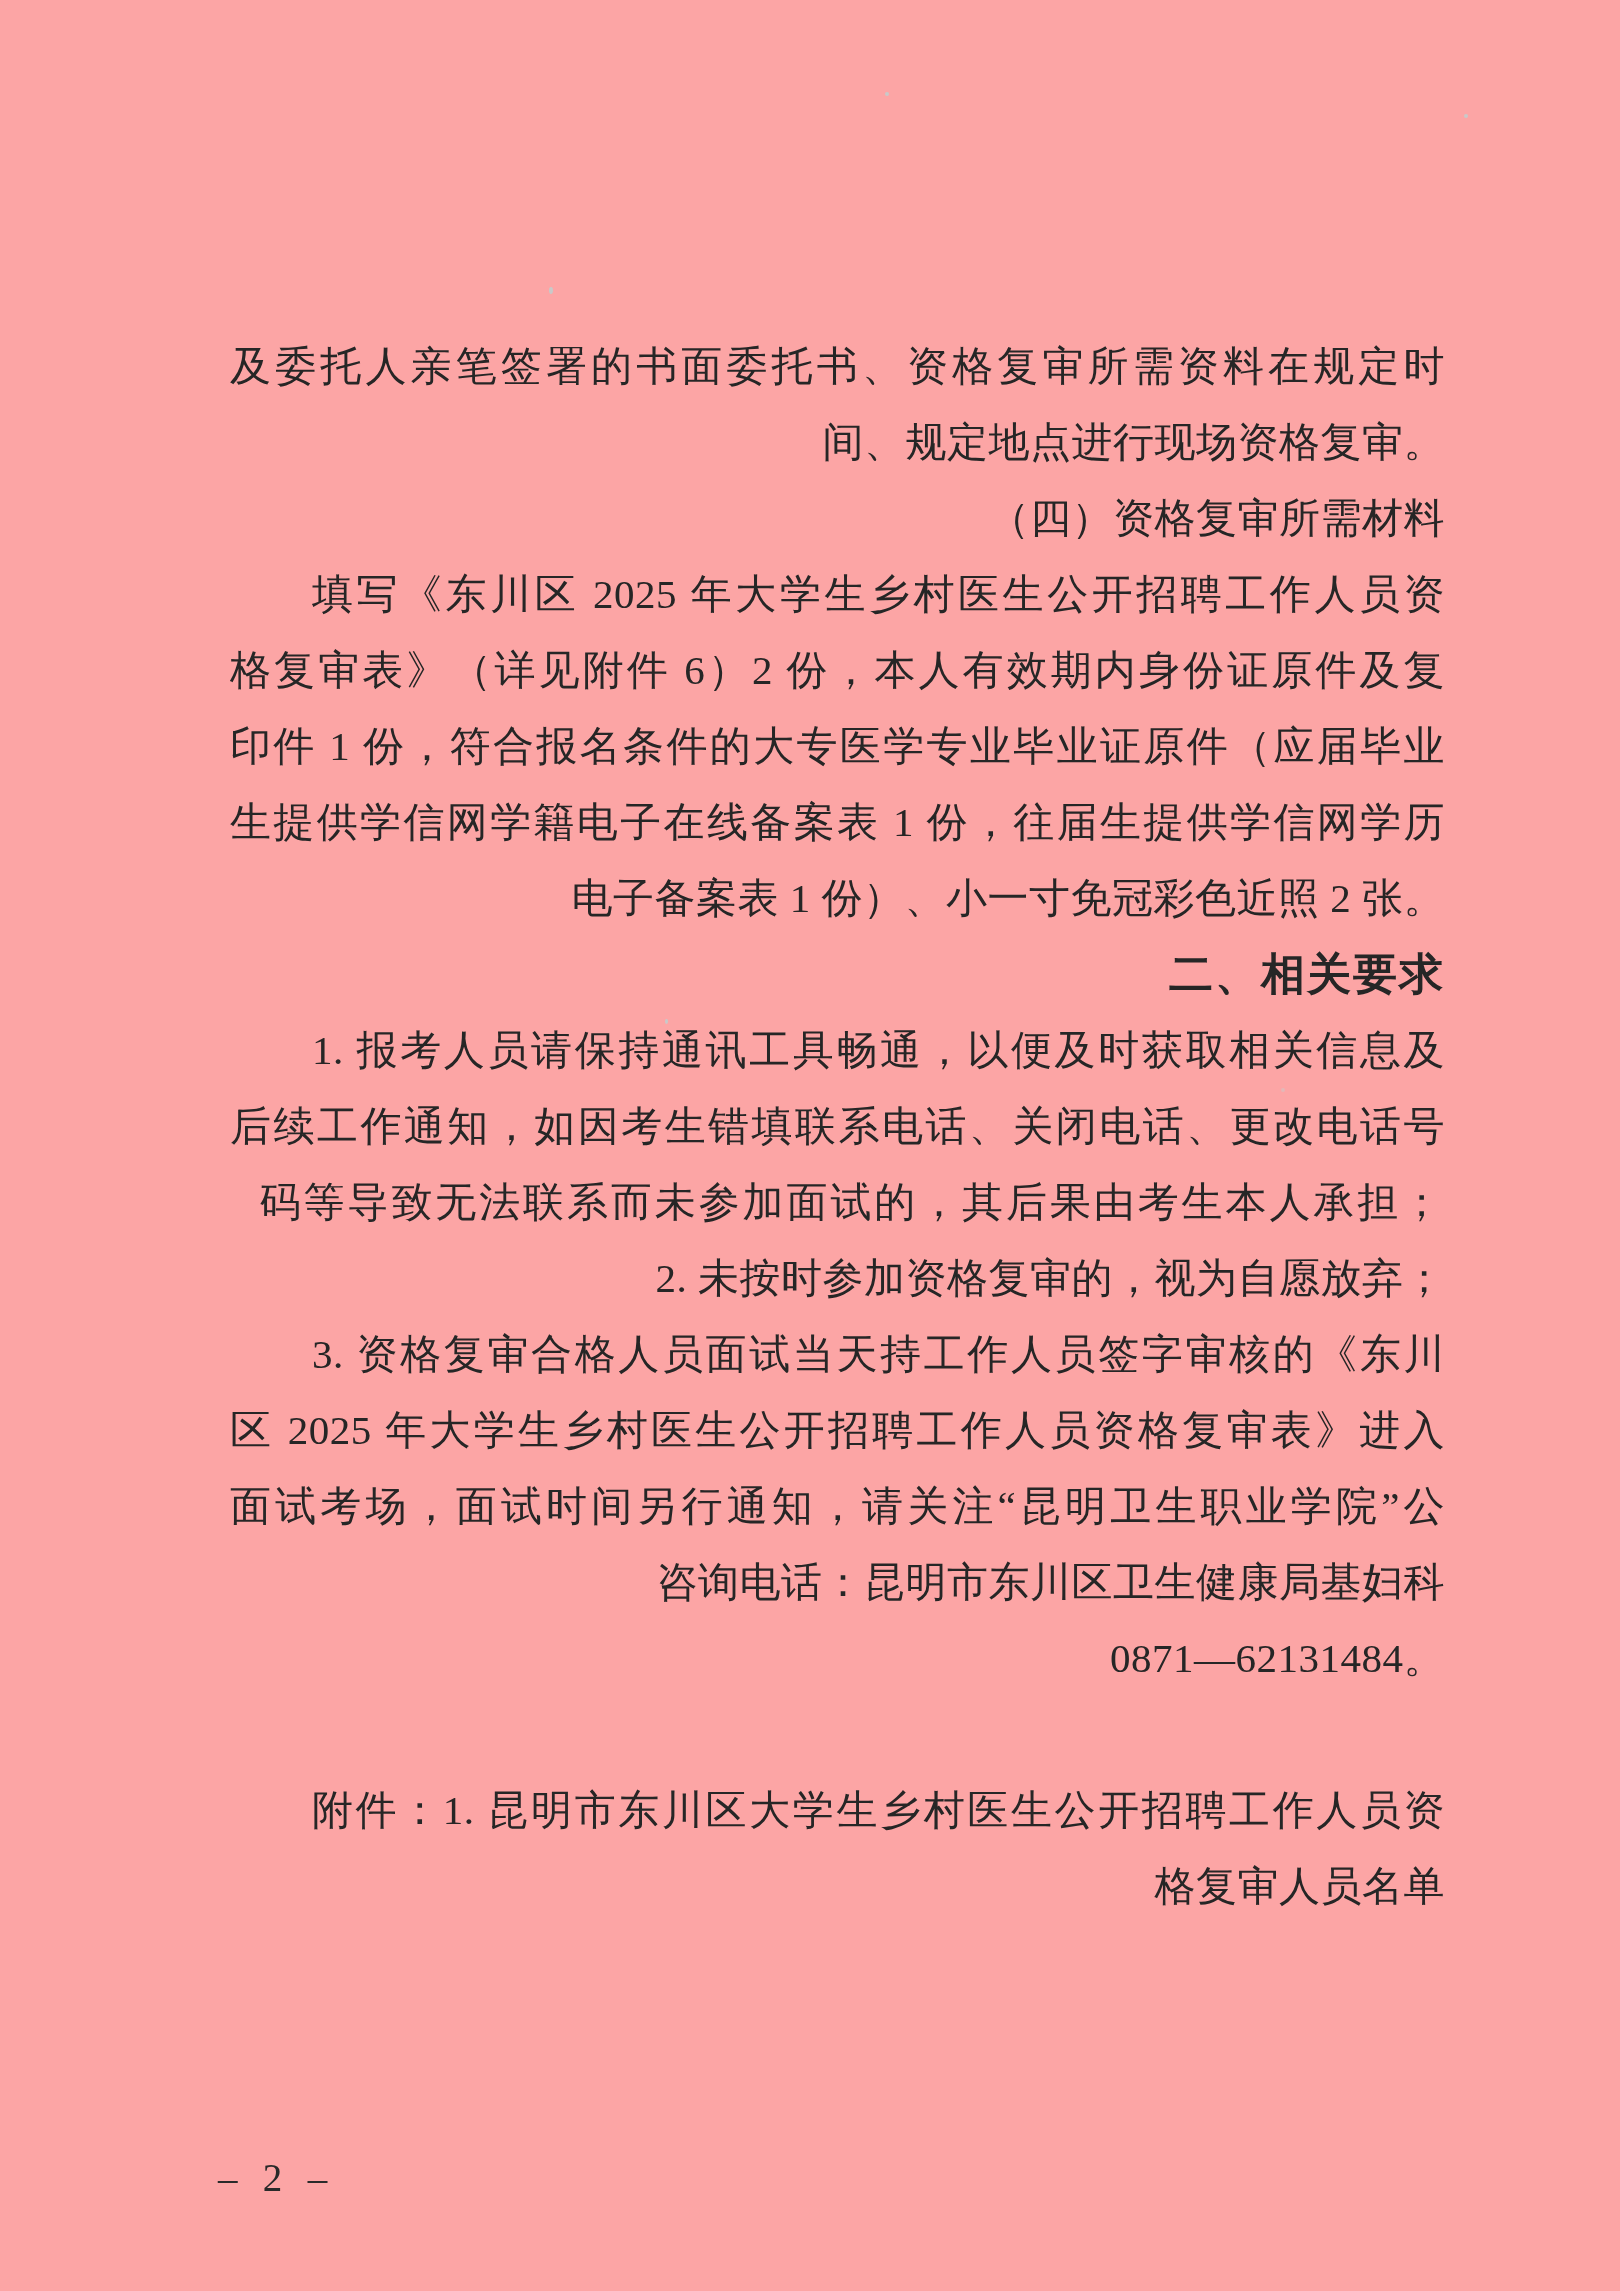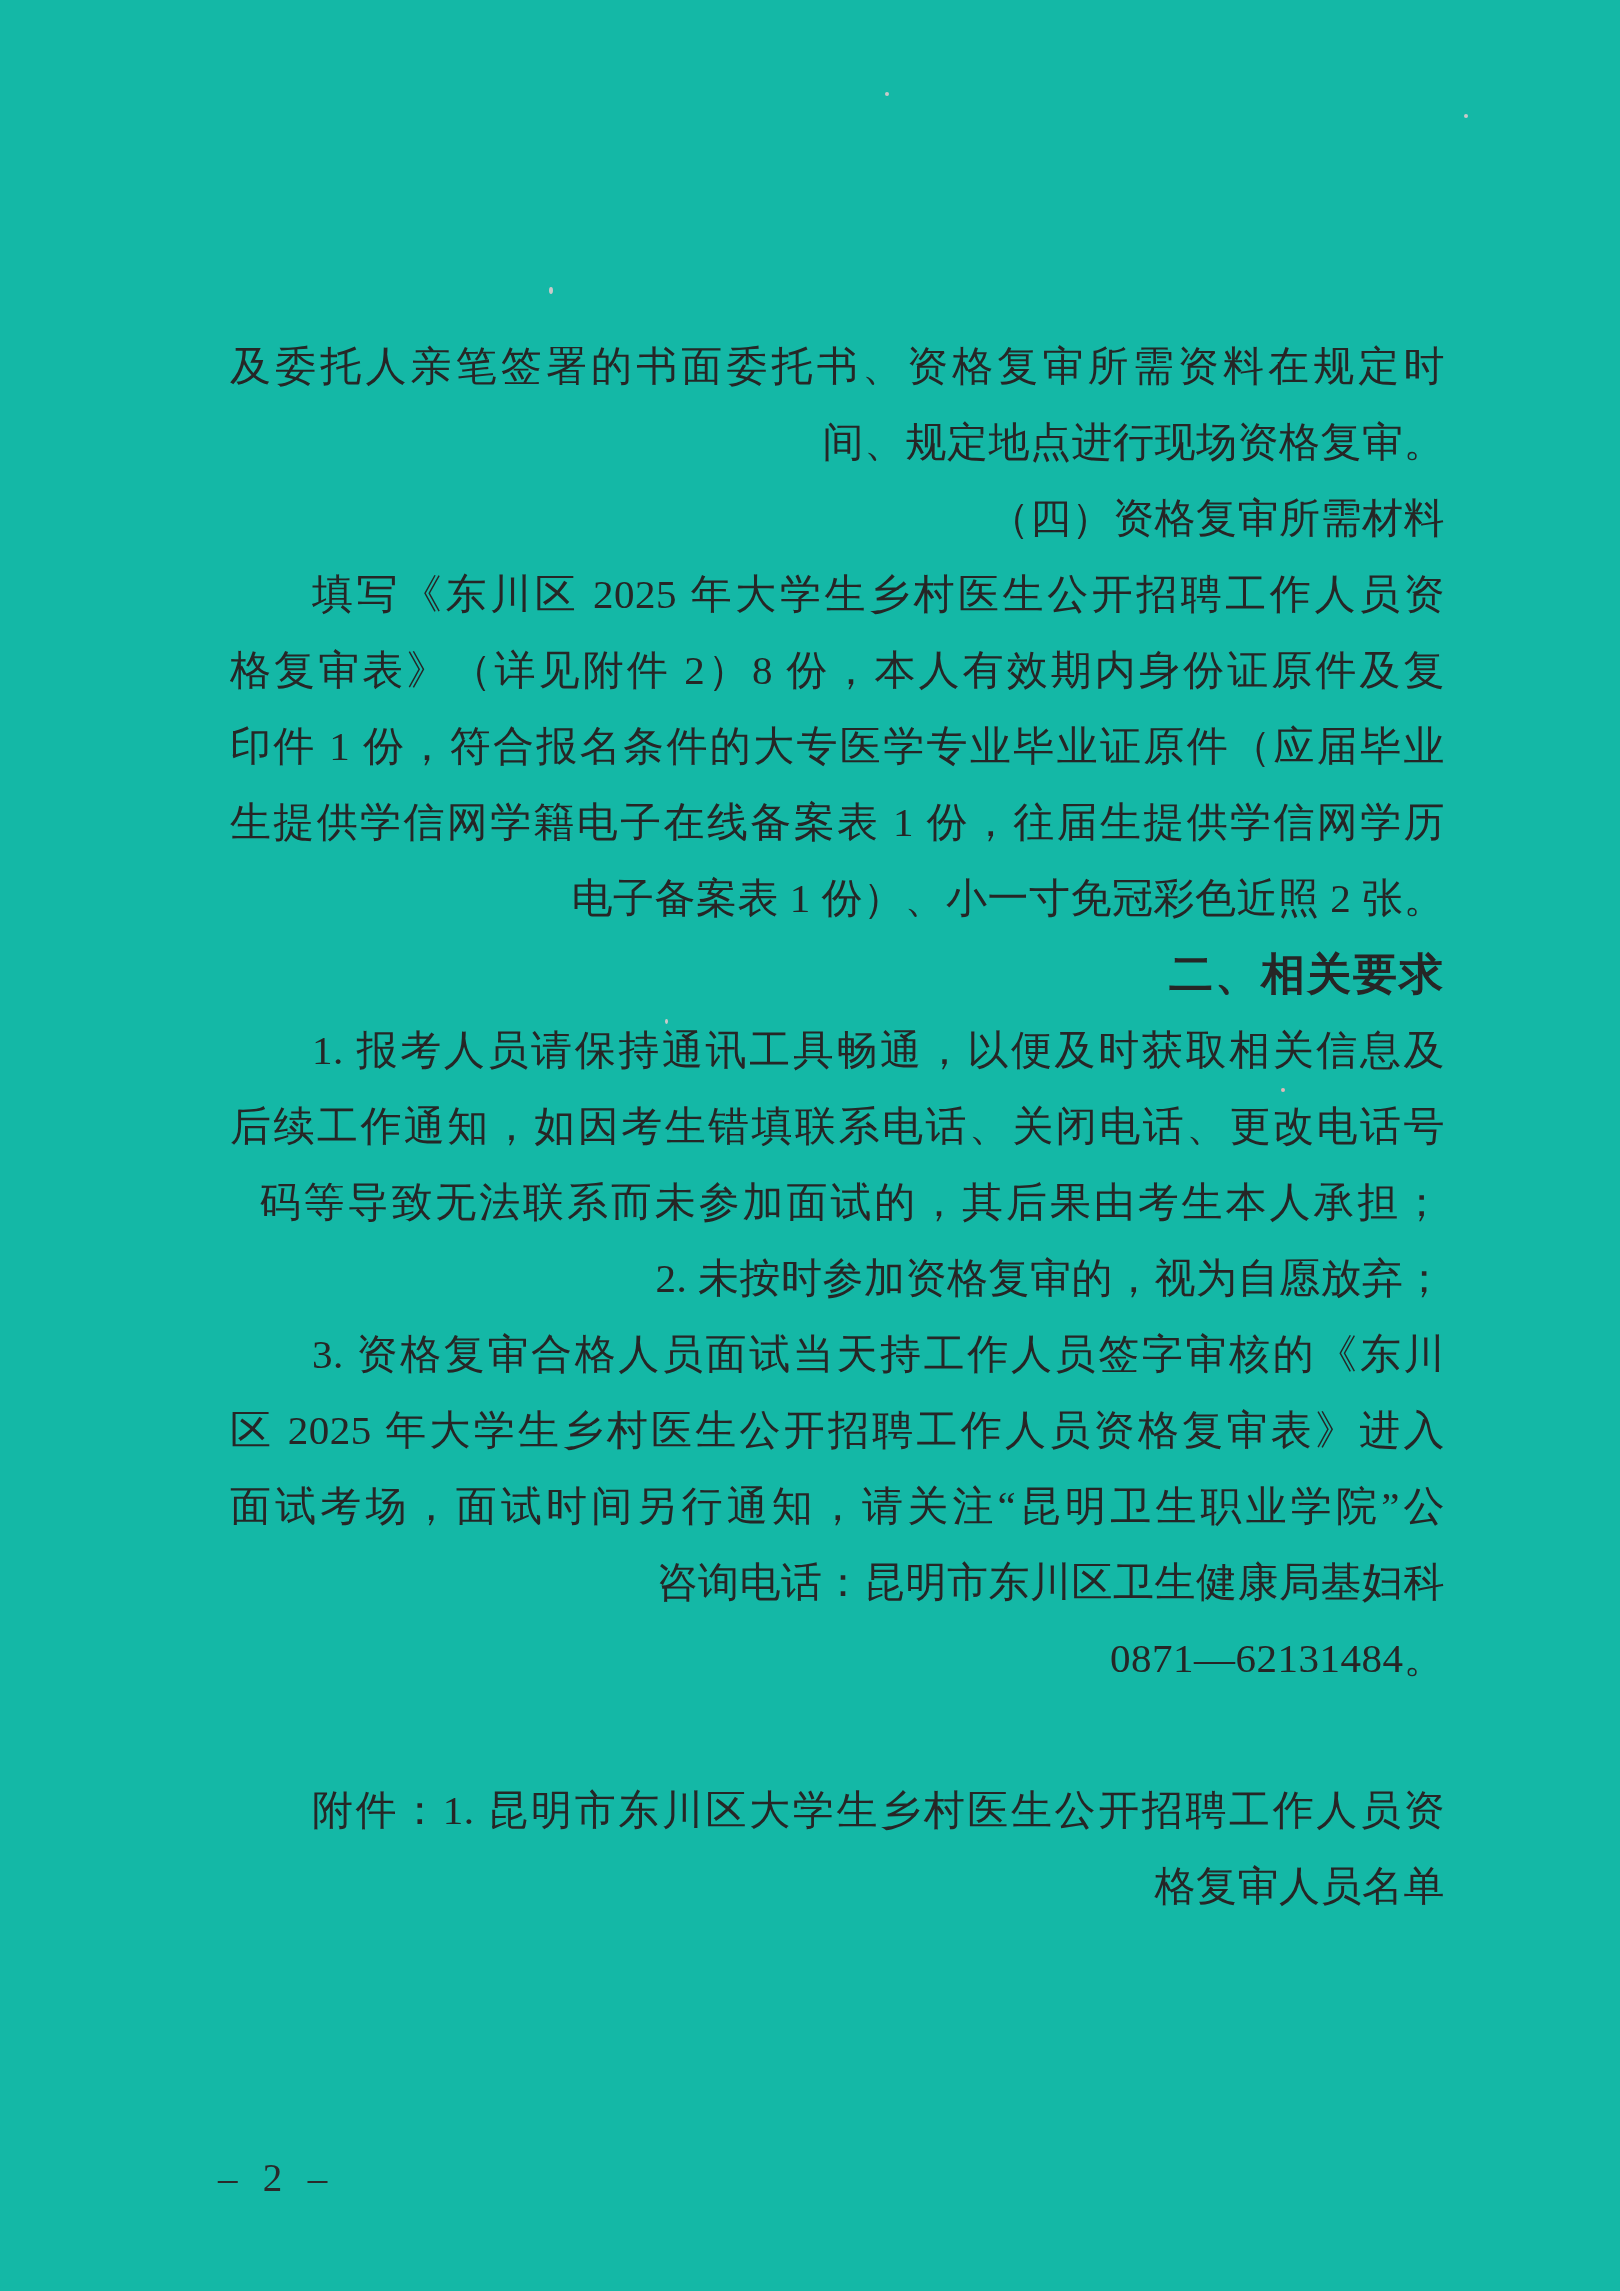--- a/index.html
+++ b/index.html
@@ -4,21 +4,21 @@
 <style>
   html, body {
     margin: 0;
     padding: 0;
     background: #ffffff;
   }
   .page {
     position: relative;
     width: 1620px;
     height: 2292px;
-    background: #14b8a6;
+    background: #fca5a5;
     overflow: hidden;
     font-family: "Liberation Serif", "DejaVu Serif", serif;
     color: #262626;
   }
   .doc-body {
     position: absolute;
     left: 230px;
     top: 328px;
     width: 1215px;
   }
@@ -67,21 +67,21 @@
 </head>
 <body>
 
 <div class="page">
 
   <div class="doc-body">
     <p class="ln justify">及委托人亲笔签署的书面委托书、资格复审所需资料在规定时</p>
     <p class="ln left">间、规定地点进行现场资格复审。</p>
     <p class="ln left indent">（四）资格复审所需材料</p>
     <p class="ln justify indent">填写《东川区 2025 年大学生乡村医生公开招聘工作人员资</p>
-    <p class="ln justify">格复审表》（详见附件 2）8 份，本人有效期内身份证原件及复</p>
+    <p class="ln justify">格复审表》（详见附件 6）2 份，本人有效期内身份证原件及复</p>
     <p class="ln justify">印件 1 份，符合报名条件的大专医学专业毕业证原件（应届毕业</p>
     <p class="ln justify">生提供学信网学籍电子在线备案表 1 份，往届生提供学信网学历</p>
     <p class="ln left">电子备案表 1 份）、小一寸免冠彩色近照 2 张。</p>
     <p class="ln left indent heading">二、相关要求</p>
     <p class="ln justify indent">1. 报考人员请保持通讯工具畅通，以便及时获取相关信息及</p>
     <p class="ln justify">后续工作通知，如因考生错填联系电话、关闭电话、更改电话号</p>
     <p class="ln left track">码等导致无法联系而未参加面试的，其后果由考生本人承担；</p>
     <p class="ln left indent">2. 未按时参加资格复审的，视为自愿放弃；</p>
     <p class="ln justify indent">3. 资格复审合格人员面试当天持工作人员签字审核的《东川</p>
     <p class="ln justify">区 2025 年大学生乡村医生公开招聘工作人员资格复审表》进入</p>

